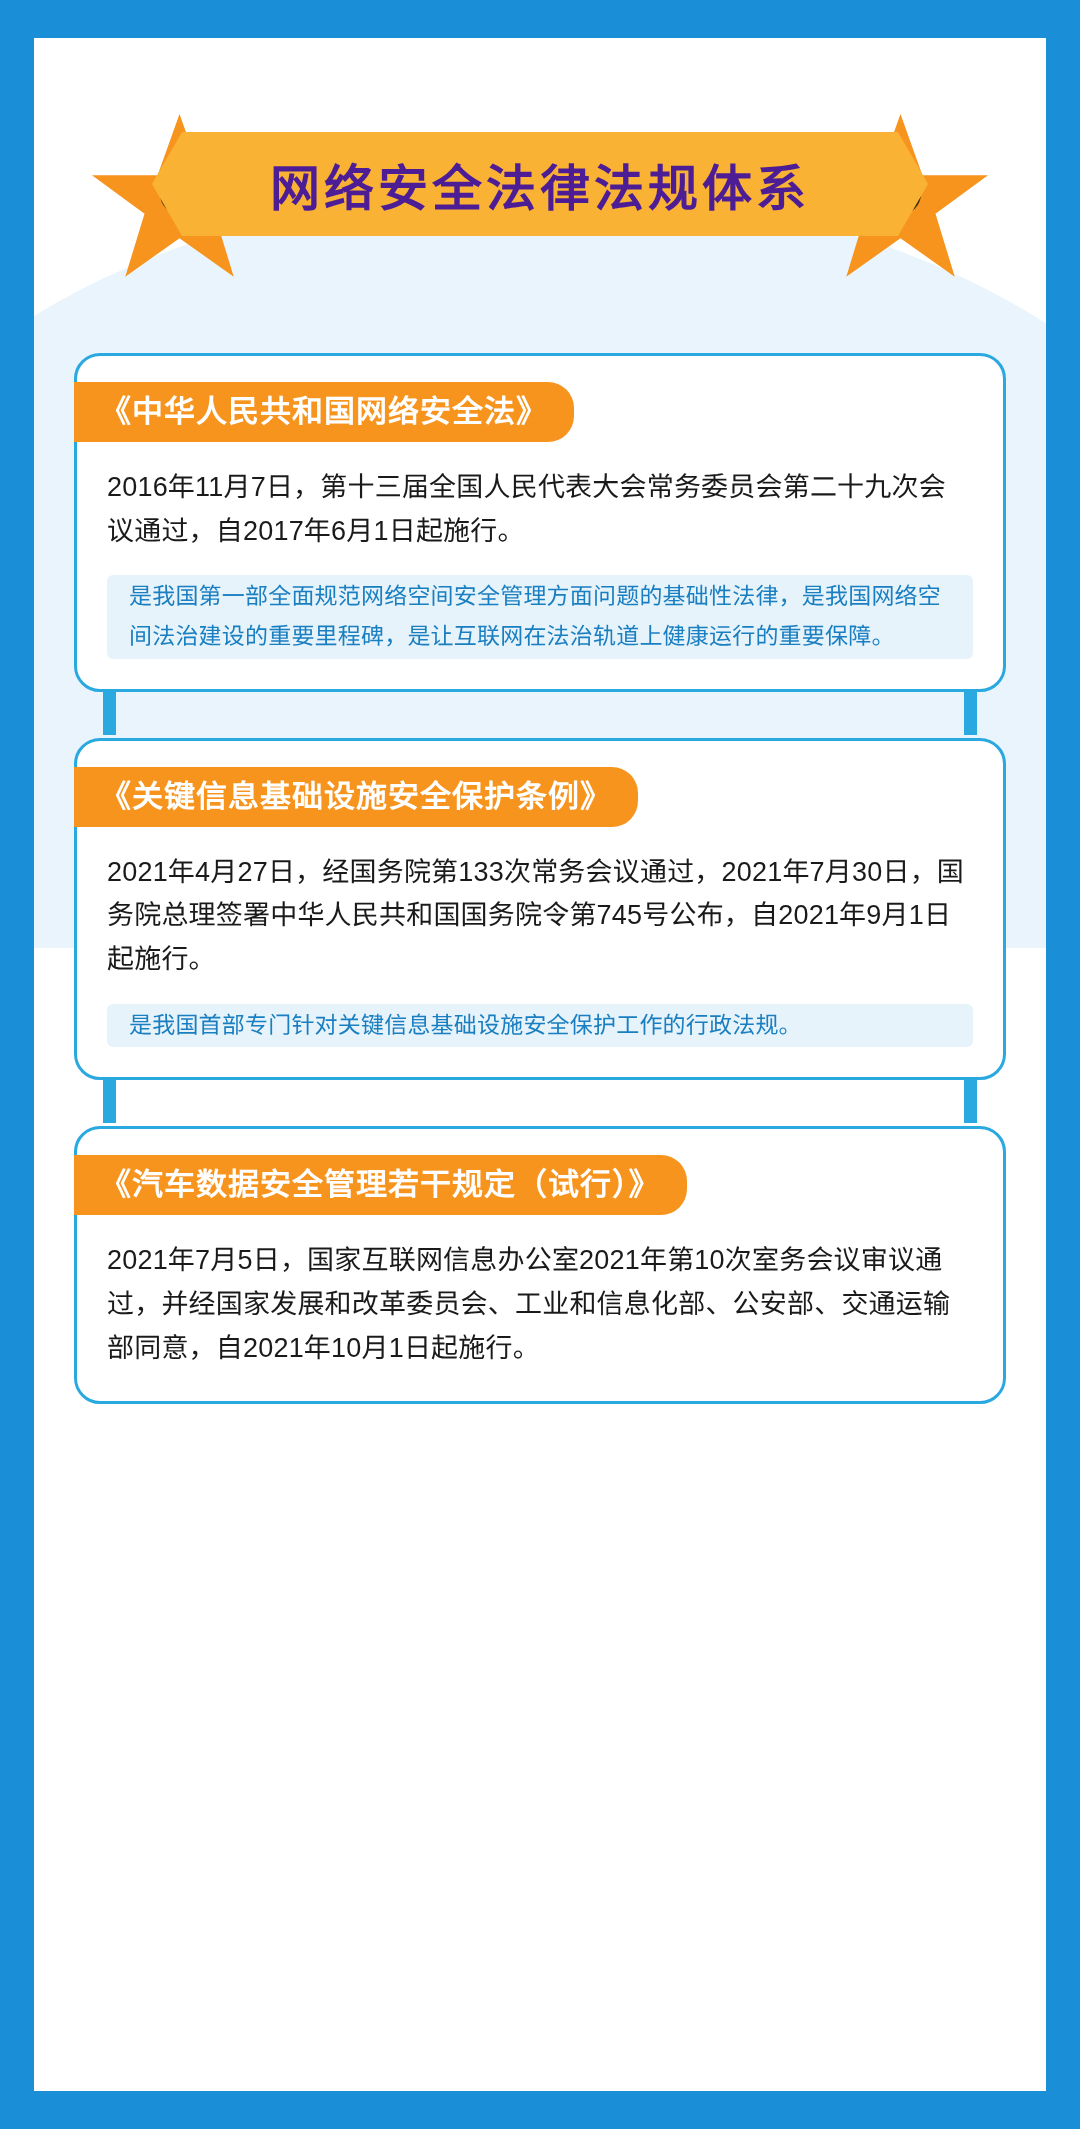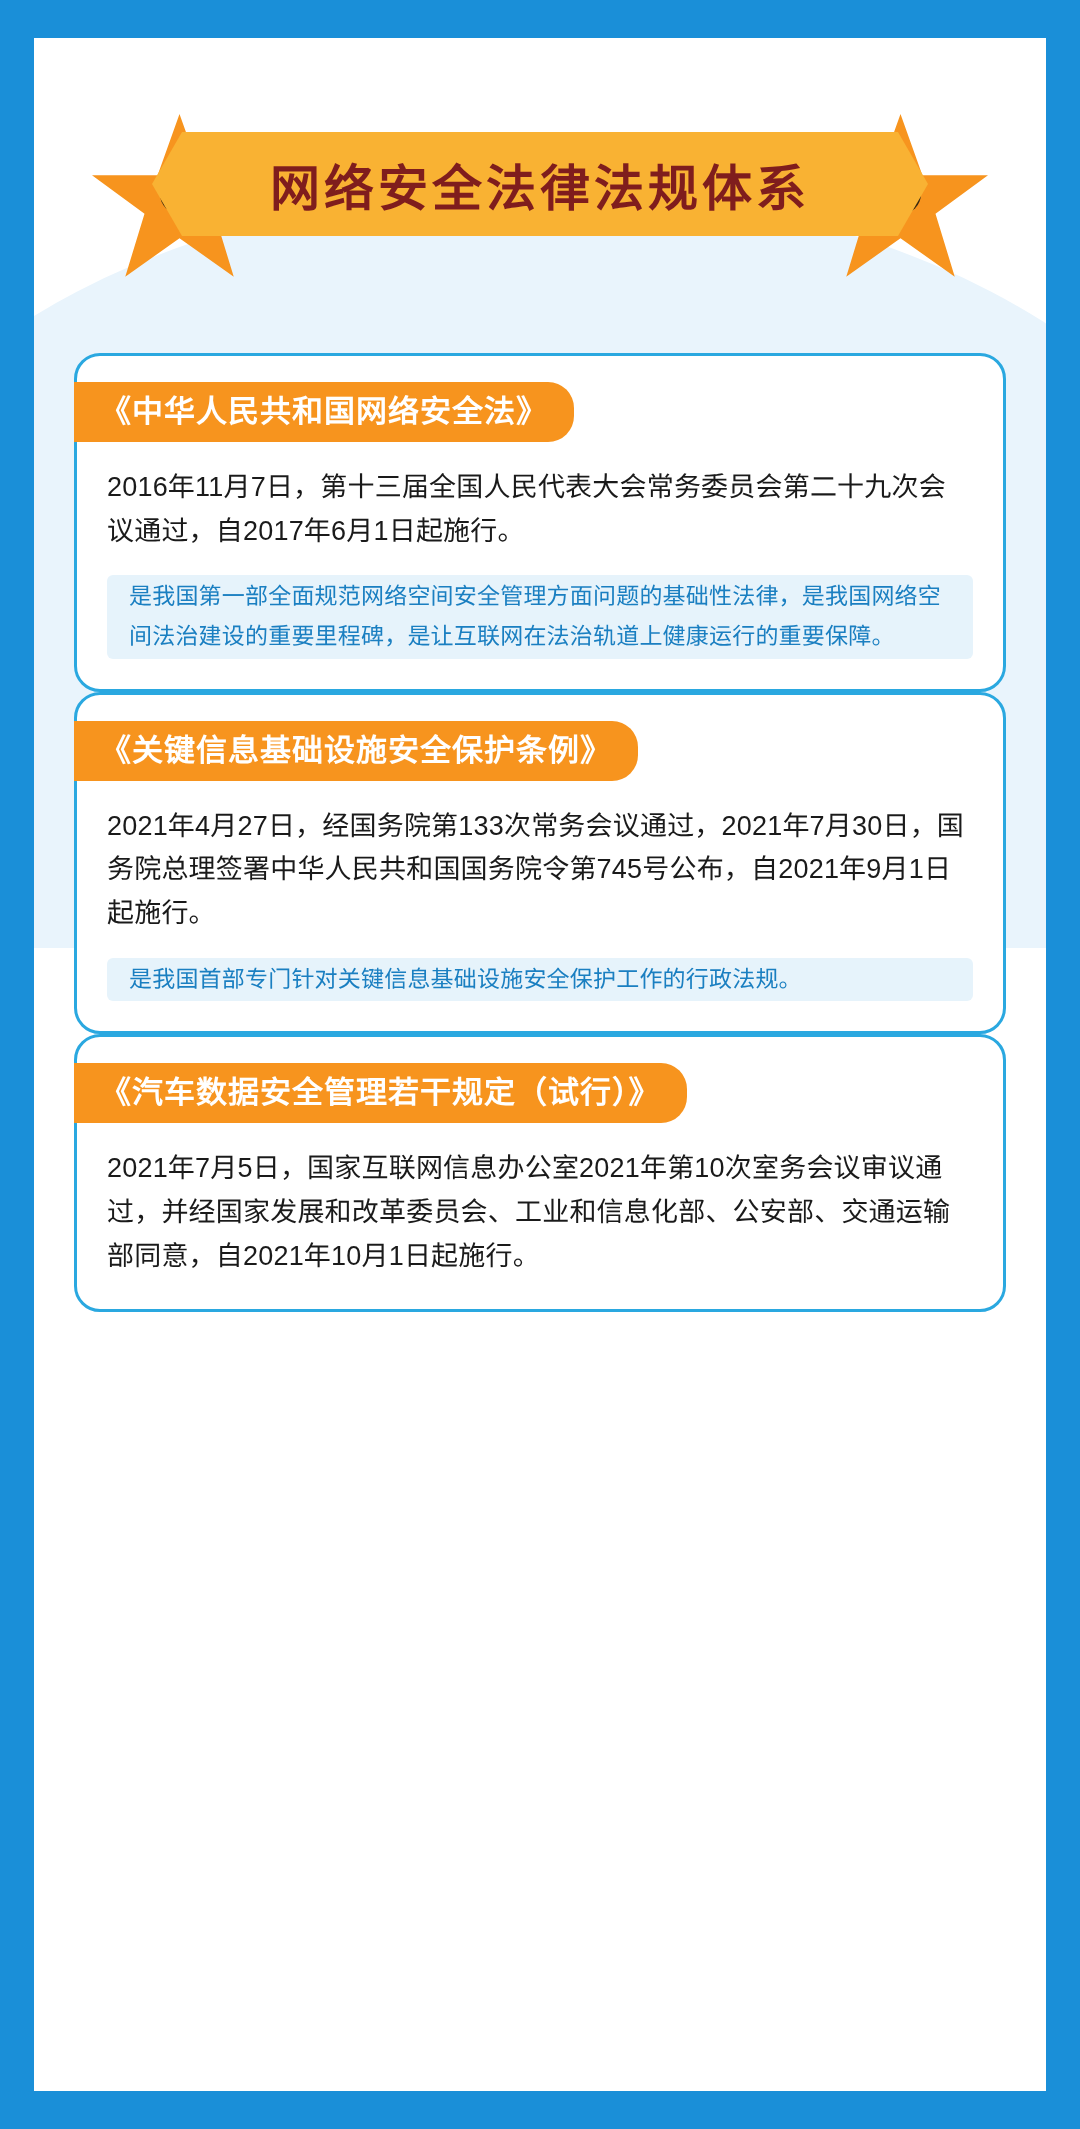--- a/index.html
+++ b/index.html
@@ -106,33 +106,34 @@
     border-top: 52px solid transparent;
     border-bottom: 52px solid transparent;
   }
   .banner::before { left: -30px; border-right: 30px solid #f9b233; }
   .banner::after { right: -30px; border-left: 30px solid #f9b233; }
   .banner-title {
     font-family: Liberation Sans, sans-serif;
     font-weight: bold;
     font-size: 50px;
     letter-spacing: 4px;
-    color: #7f1d1d;
+    color: #4c1d95;
     white-space: nowrap;
   }
 
   
   .cards { margin-top: 42px; }
   .card {
     position: relative;
     border: 3px solid #2aa8e0;
     border-radius: 26px;
     background: #ffffff;
     padding: 26px 30px 30px;
     box-sizing: border-box;
+    margin-bottom: 46px;
   }
   .card:last-child { margin-bottom: 0; }
   
   .connector {
     position: absolute;
     bottom: -46px;
     width: 13px;
     height: 46px;
     background: #2aa8e0;
   }

